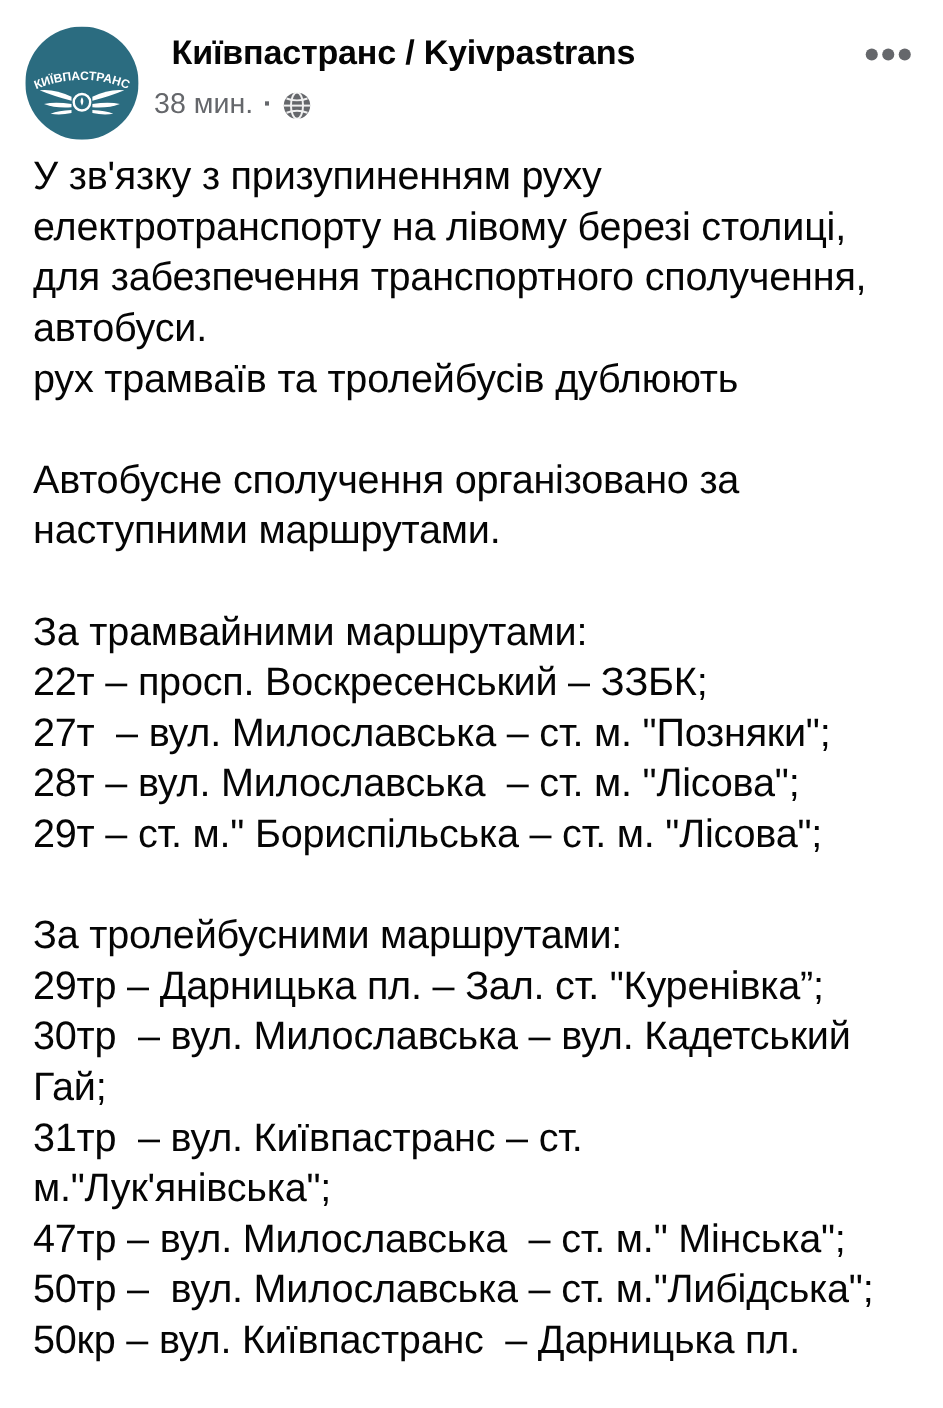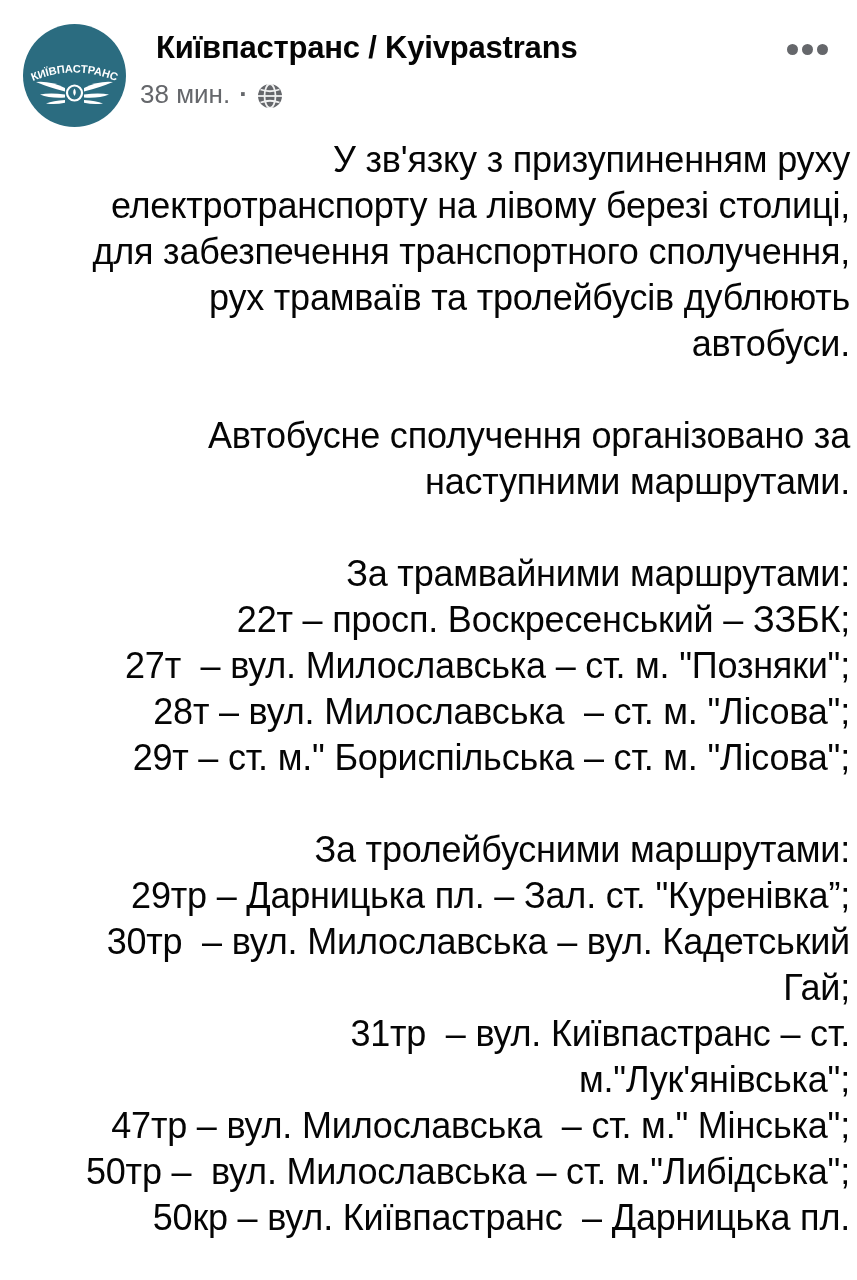--- a/index.html
+++ b/index.html
@@ -58,21 +58,21 @@
     border-radius: 50%;
     background: #65676B;
   }
 
   
   .post-body {
     position: absolute;
     left: 30px; top: 137px;
     width: 820px;
   }
-  .paragraph { margin: 0 0 46px 0; text-align: right; }
+  .paragraph { margin: 0 0 46px 0; }
   .paragraph:last-child { margin-bottom: 16px; }
   .line {
     font-size: 36px;
     line-height: 46px;
     white-space: pre;      
     color: #050505;
     letter-spacing: -0.2px;
   }
 </style>
 </head>
@@ -127,22 +127,22 @@
     <span class="dot"></span>
     <span class="dot"></span>
   </div>
 
   <div class="post-body">
 
     <div class="paragraph">
       <div class="line">У зв'язку з призупиненням руху</div>
       <div class="line">електротранспорту на лівому березі столиці,</div>
       <div class="line">для забезпечення транспортного сполучення,</div>
+      <div class="line">автобуси.</div>
       <div class="line">рух трамваїв та тролейбусів дублюють</div>
-      <div class="line">автобуси.</div>
     </div>
 
     <div class="paragraph">
       <div class="line">Автобусне сполучення організовано за</div>
       <div class="line">наступними маршрутами.</div>
     </div>
 
     <div class="paragraph">
       <div class="line">За трамвайними маршрутами:</div>
       <div class="line">22т – просп. Воскресенський – ЗЗБК;</div>

